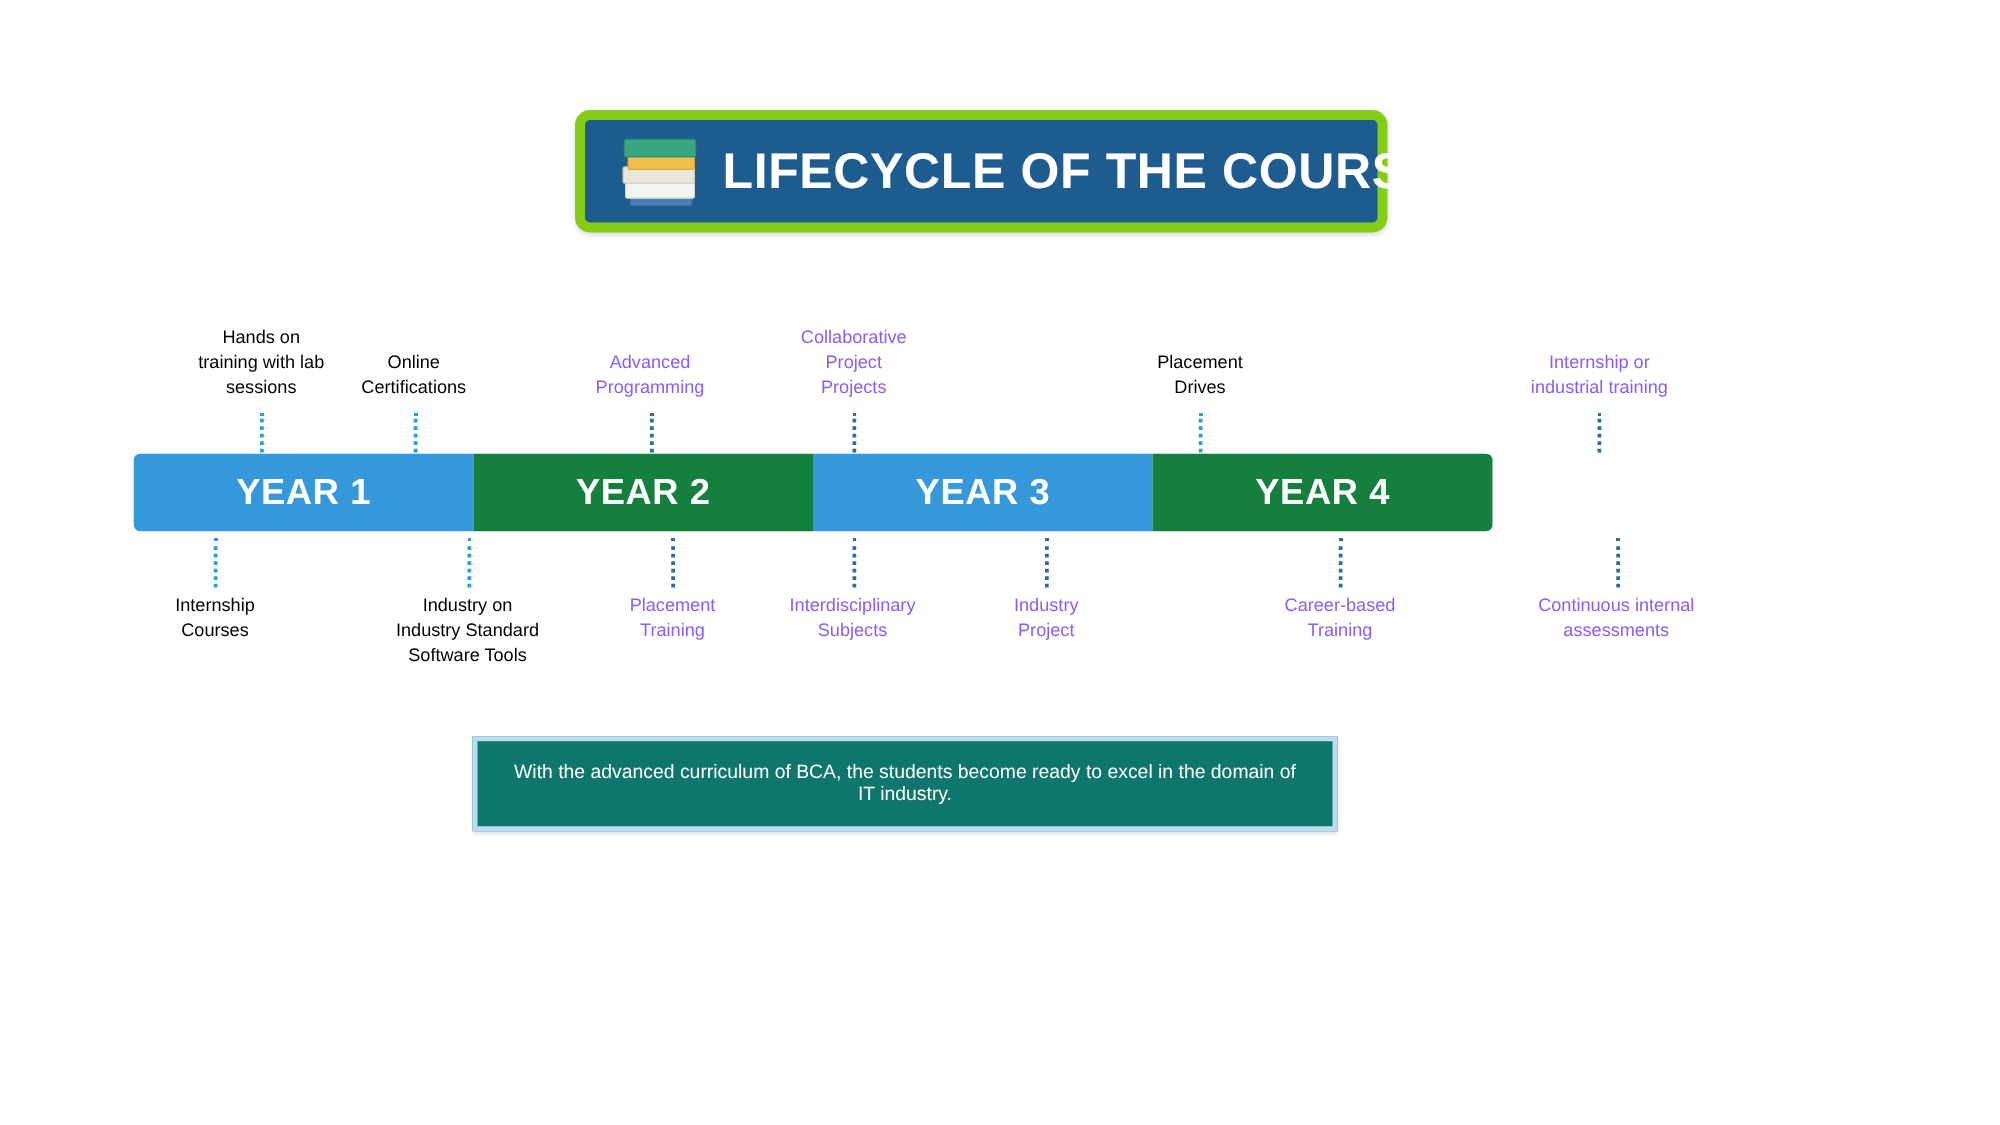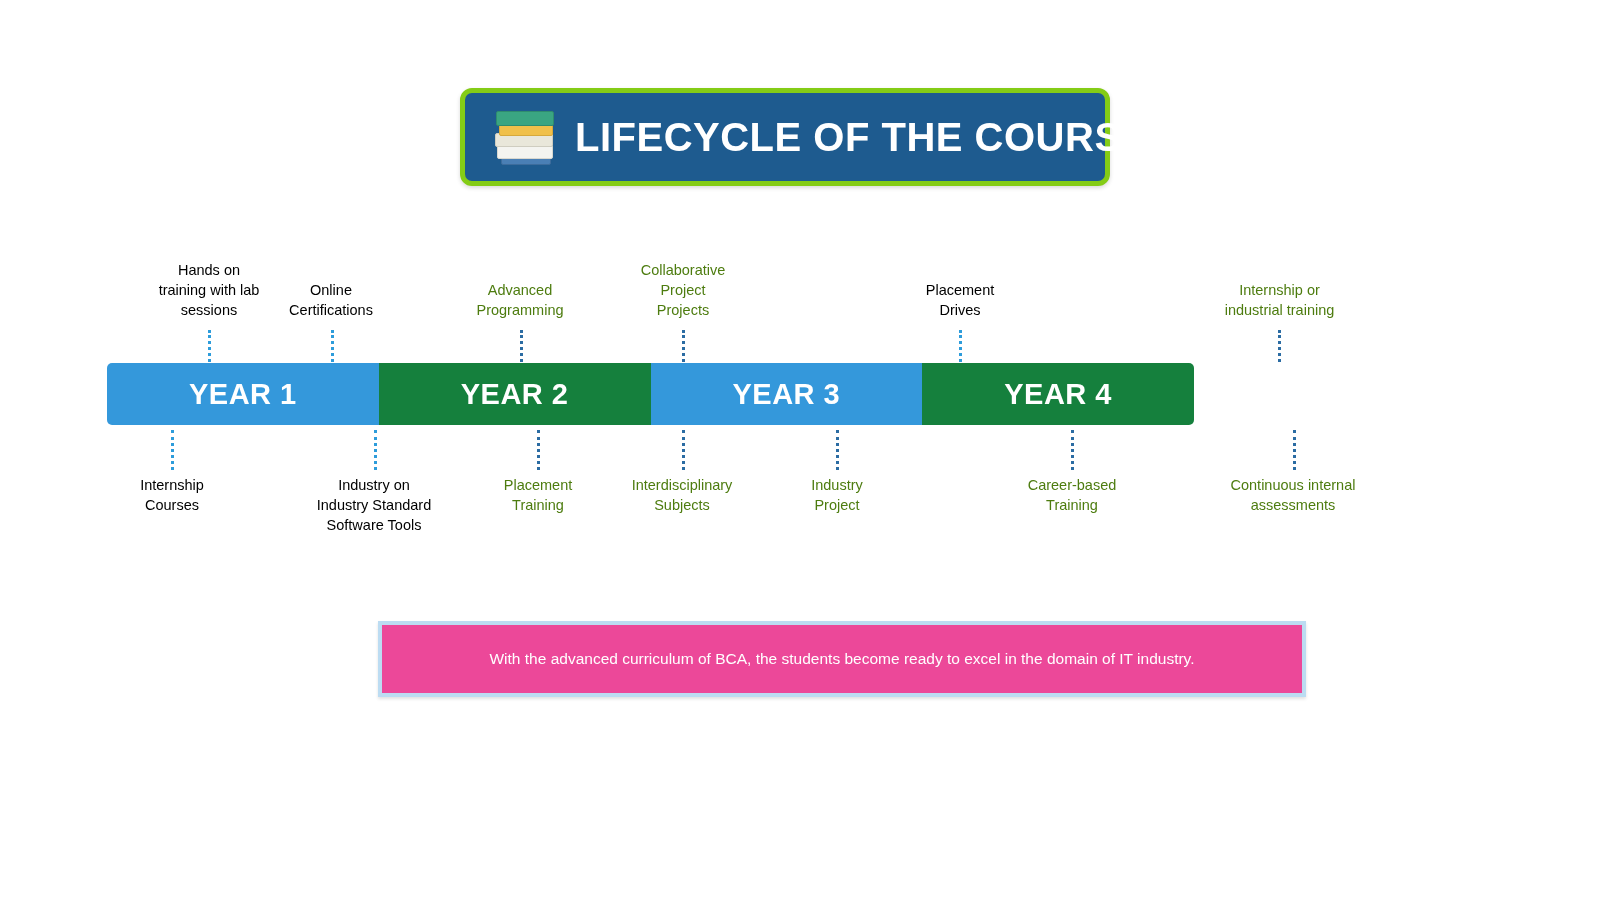--- a/index.html
+++ b/index.html
@@ -16,21 +16,21 @@
   }
 
   
   #title-banner {
     position: absolute;
     left: 460px;
     top: 88px;
     width: 650px;
     height: 98px;
     background: #1e5b8f;
-    border: 5px solid #84cc16;
+    border: 8px solid #84cc16;
     border-radius: 12px;
     box-sizing: border-box;
     display: flex;
     align-items: center;
     padding-left: 28px;
     box-shadow: 0 2px 4px rgba(0,0,0,0.15);
   }
   #books-icon {
     width: 62px;
     height: 56px;
@@ -84,45 +84,44 @@
     position: absolute;
     width: 160px;
     text-align: center;
     font-size: 14.5px;
     line-height: 20px;
   }
   .callout.above { }
   .callout.below { }
   .callout .lbl { display: block; }
   .c-blue  { color: #000000; }
-  .c-dark  { color: #4d7c0f; }
+  .c-dark  { color: #8b5cf6; }
 
   
   .leader {
     position: absolute;
     width: 3px;
     border-left: 3px dotted #2d9cdb;
   }
   .leader.dark { border-left-color: #2b6ca3; }
 
   
   #footer-note {
     position: absolute;
     left: 378px;
     top: 589px;
-    width: 928px;
+    width: 692px;
     height: 76px;
-    background: #ec4899;
+    background: #0f766e;
     border: 4px solid #bcdcf2;
     box-sizing: border-box;
     display: flex;
     align-items: center;
     justify-content: center;
     box-shadow: 0 2px 3px rgba(0,0,0,0.12);
-    margin-top: 32px;
   }
   #footer-note .txt {
     color: #ffffff;
     font-size: 15.5px;
     text-align: center;
     padding: 0 24px;
   }
 </style>
 </head>
 <body>

